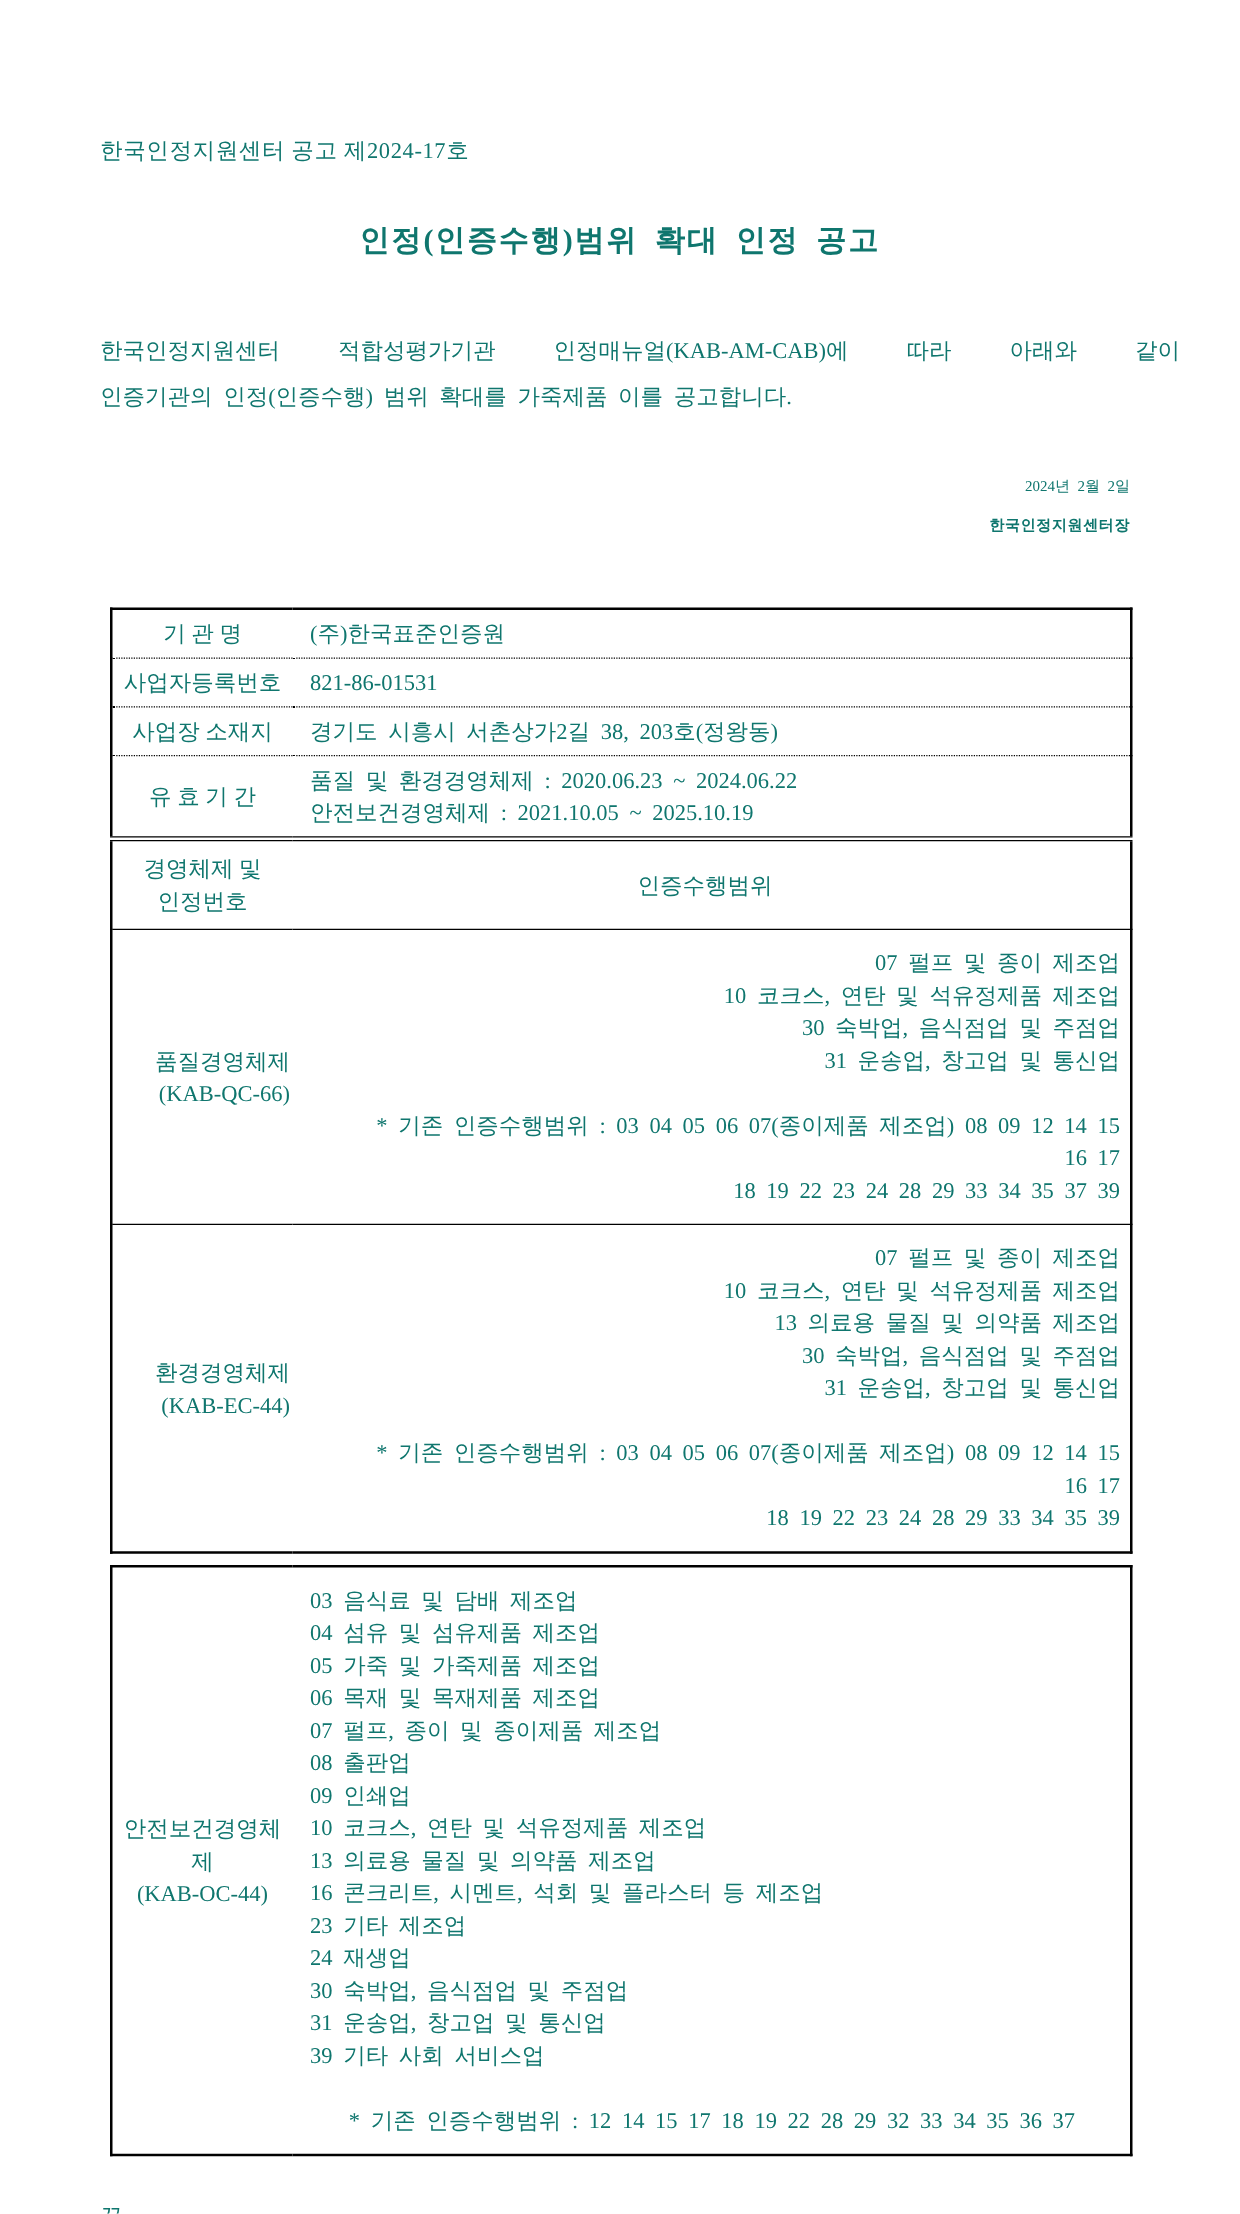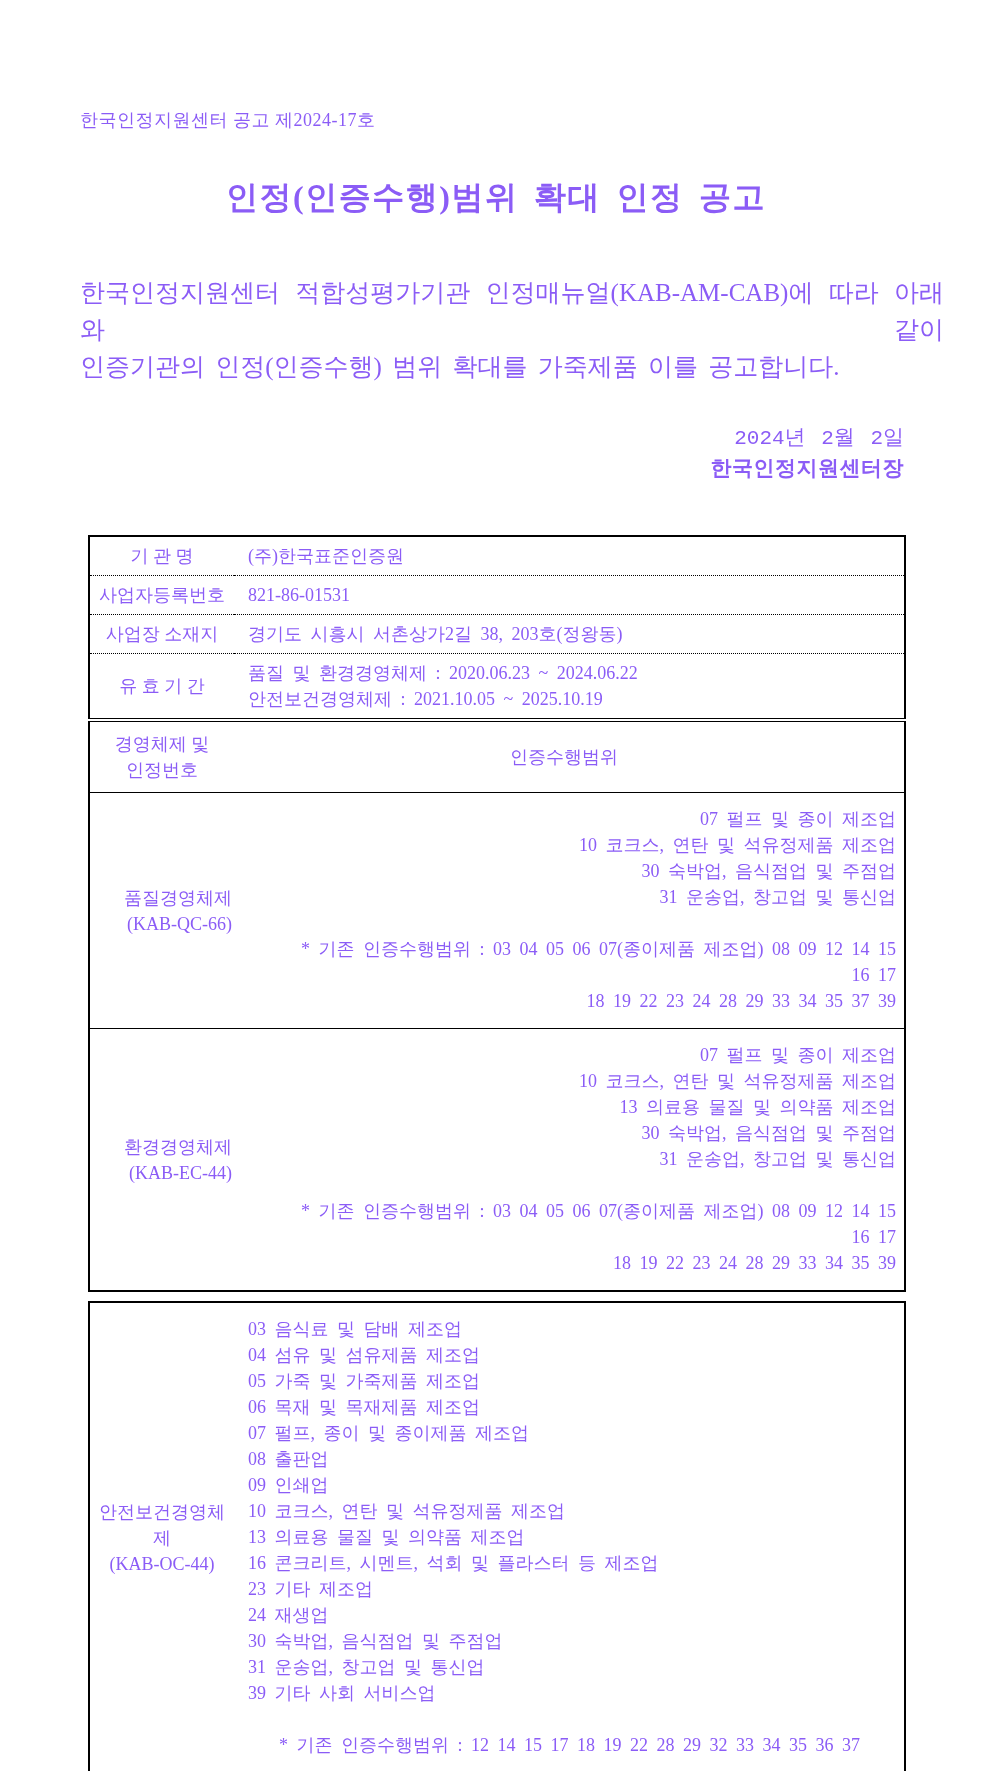--- a/index.html
+++ b/index.html
@@ -1,35 +1,35 @@
 <!DOCTYPE html>
 <html><head>
 <meta charset="utf-8">
 <style>
   html,body{margin:0;padding:0;background:#fff;}
   .page{
     position:relative;
     width:992px;height:1771px;
-    background:#ffffff;color:#8b5cf6;
+    background:#ffffff;color:#0f766e;
     font-family:"Liberation Serif","DejaVu Serif",serif;
     overflow:hidden;
     border-radius:22px;
   }
   .notice-no{
     padding-top:108px;margin-left:80px;
     font-size:18px;line-height:24px;letter-spacing:0.5px;
   }
   .title{
     margin:44px 0 0 0;text-align:center;
-    font-size:32px;font-weight:bold;letter-spacing:1.5px;word-spacing:6px;
+    font-size:24px;font-weight:bold;letter-spacing:1.5px;word-spacing:6px;
   }
-  .body-par{margin:54px 48px 0 80px;font-size:25px;}
+  .body-par{margin:54px 48px 0 80px;font-size:18px;}
   .body-par .line{line-height:37px;word-spacing:4px;}
   .body-par .line.justify{text-align:justify;text-align-last:justify;}
-  .date-block{margin:38px 88px 0 0;text-align:right;font-size:21px;line-height:31px;word-spacing:3px;font-family:Liberation Mono, monospace;}
+  .date-block{margin:38px 88px 0 0;text-align:right;font-size:12px;line-height:31px;word-spacing:3px;}
   .signer{font-weight:bold;letter-spacing:0.5px;margin-left:40px;}
   table.info-table{
     margin:50px 0 0 88px;width:818px;
     border-collapse:collapse;table-layout:fixed;
     font-size:18px;
   }
   table.info-table.second{margin-top:9px;}
   table.info-table,table.info-table td{border:0 solid #000;}
   table.info-table{border:2px solid #000;}
   td.lbl{

